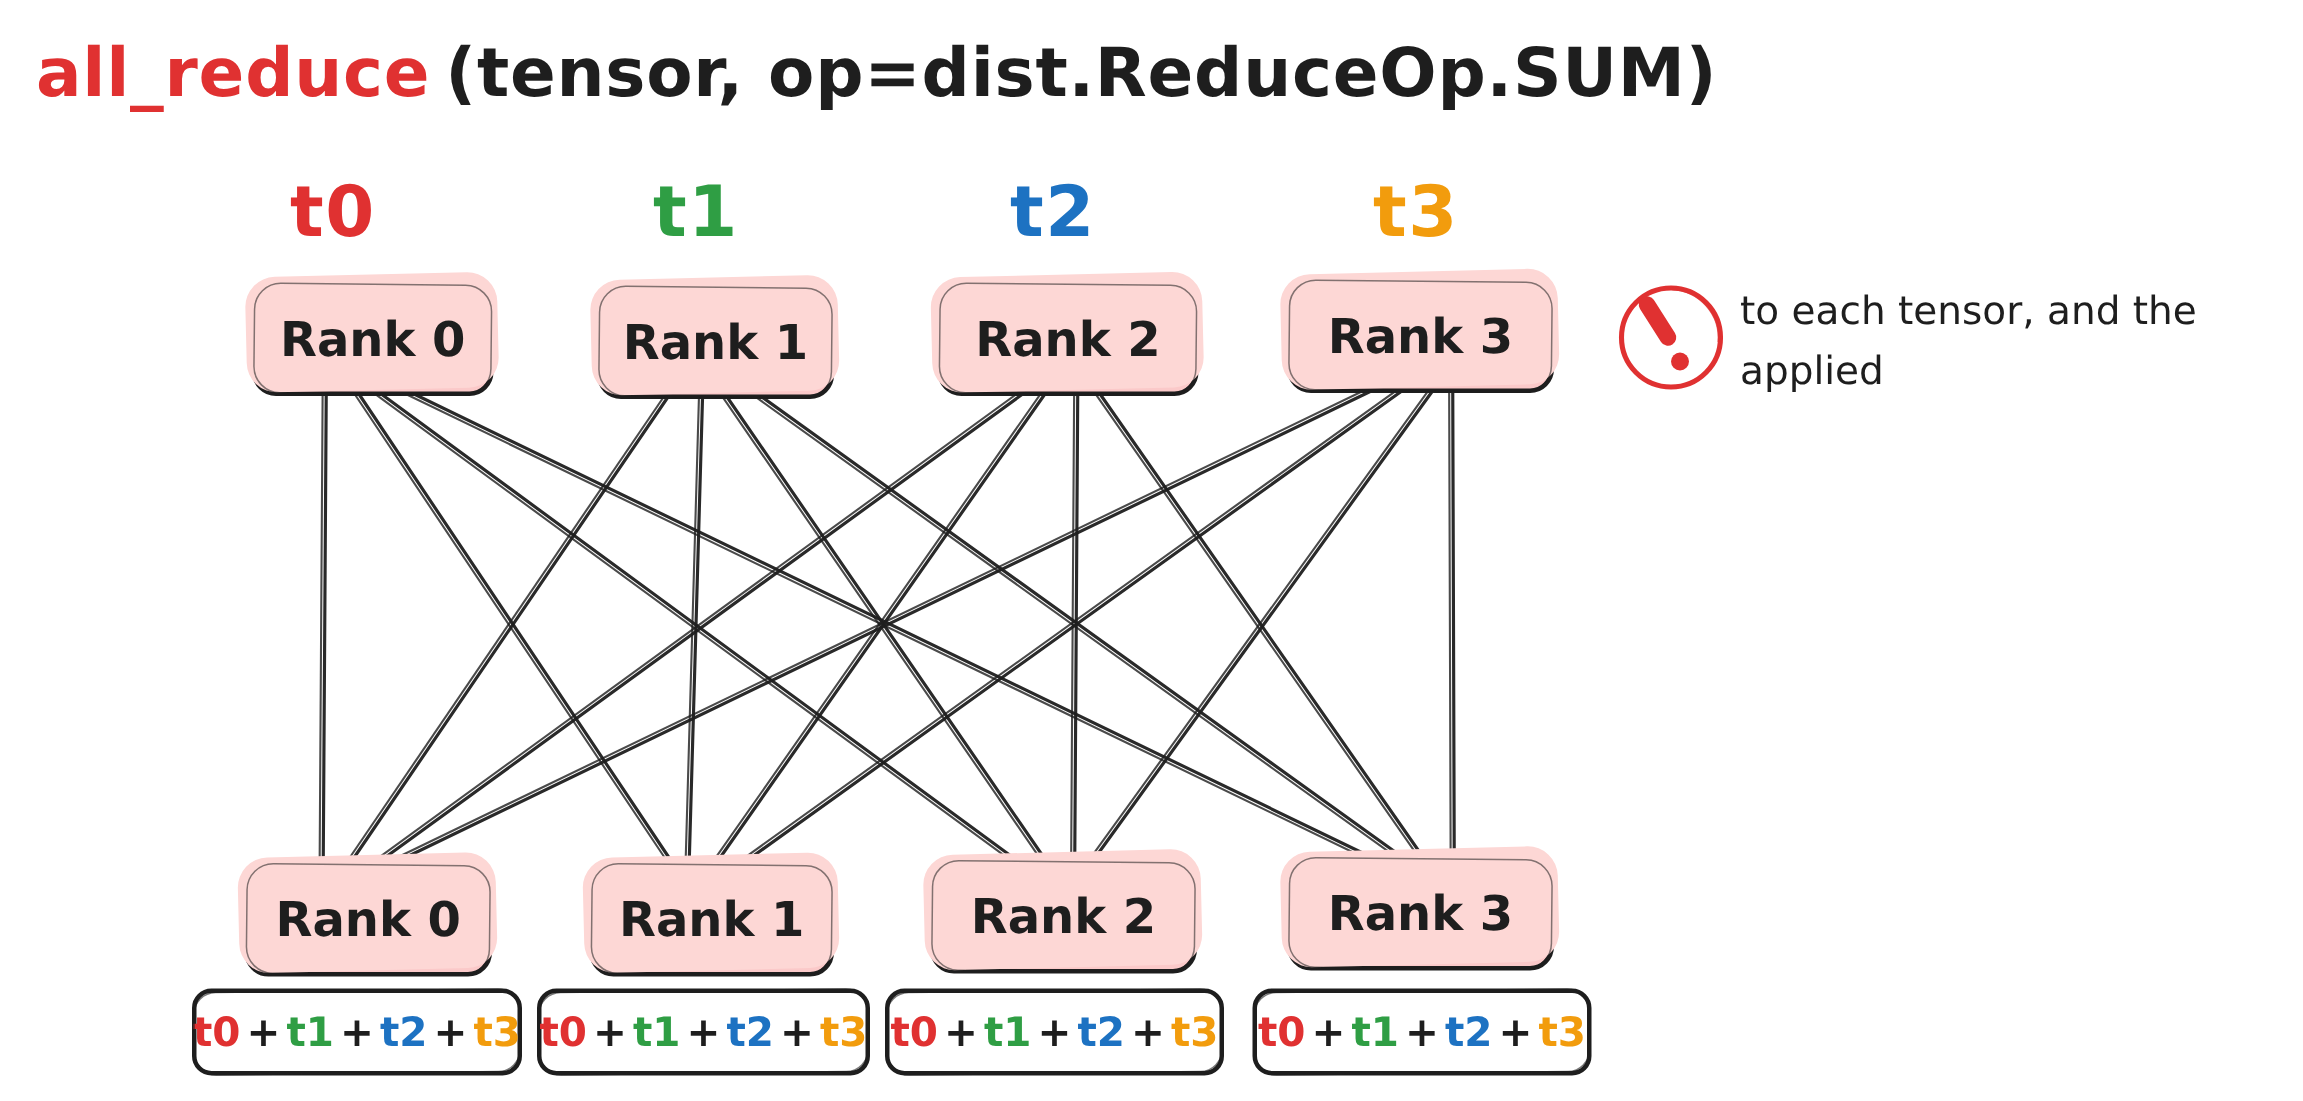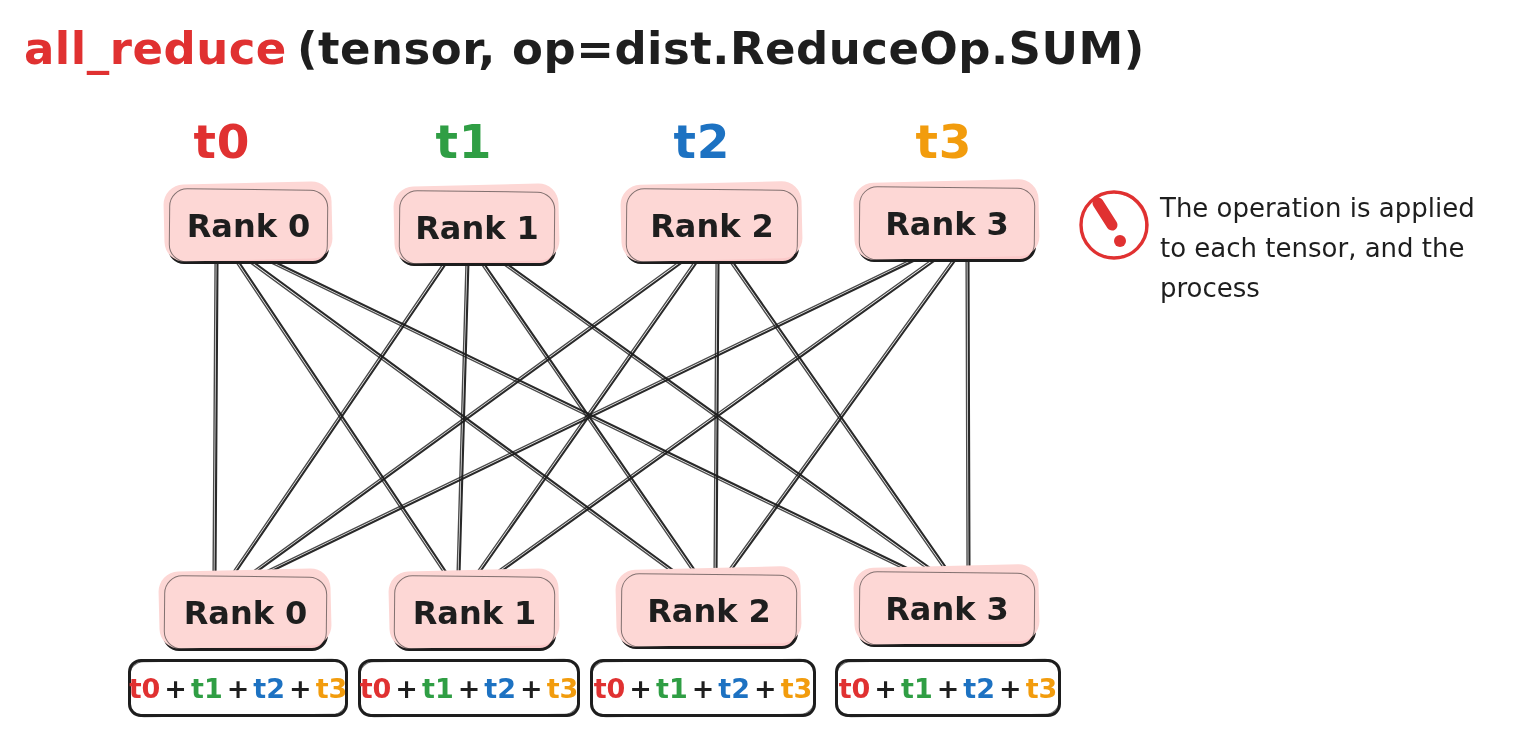--- a/index.html
+++ b/index.html
@@ -184,16 +184,15 @@
     <span style="color: rgb(242, 156, 13);">t3</span>
   </div>
 
 <svg class="abs note-icon" viewBox="0 0 84 84">
   <circle cx="42" cy="41" r="33" fill="none" stroke="#e03131" stroke-width="3.4"></circle>
   <path d="M 43 8.5 A 33 33 0 0 1 74 44" fill="none" stroke="#e03131" stroke-width="2" opacity=".7"></path>
   <line x1="26" y1="19" x2="40" y2="41" stroke="#e03131" stroke-width="11" stroke-linecap="round"></line>
   <circle cx="48" cy="57" r="6" fill="#e03131"></circle>
 </svg>
 <div class="abs note-text">
-  <div>The operation is applied</div>
   <div>to each tensor, and the</div>
-  <div>process</div>
+  <div>applied</div>
 </div>
 
 </body></html>

